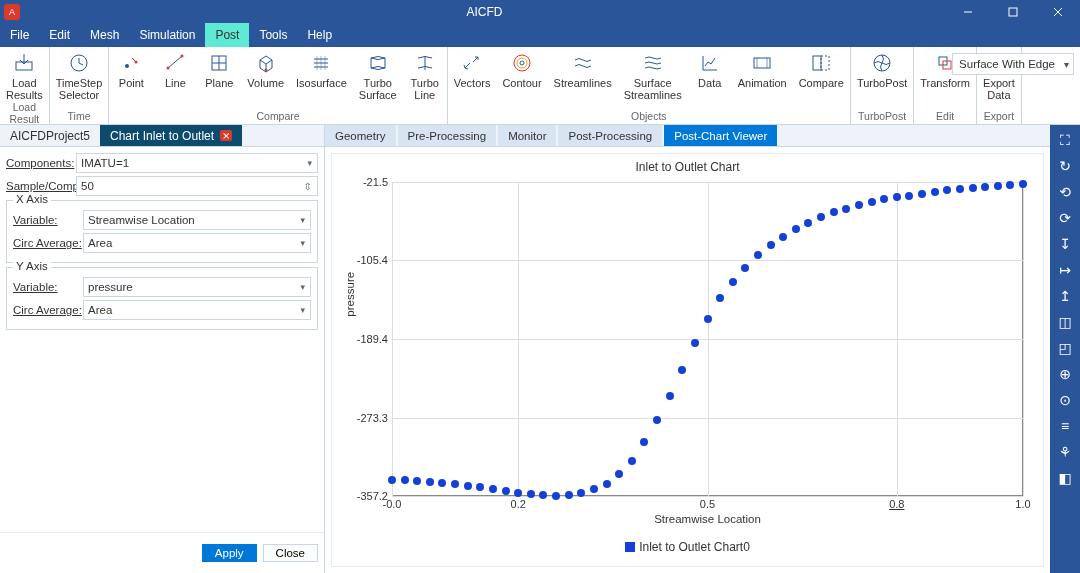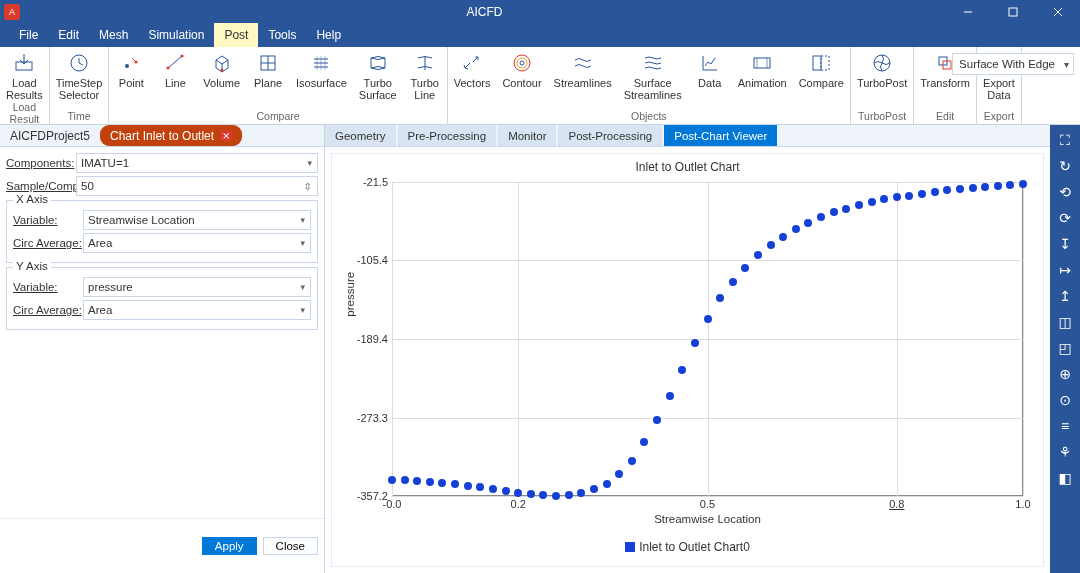--- a/index.html
+++ b/index.html
@@ -3,50 +3,50 @@
 <meta charset="utf-8">
 <style>
 * { box-sizing: border-box; margin: 0; padding: 0; font-family: "Segoe UI", Tahoma, sans-serif; font-size: 12px; }
 html, body { width: 1080px; height: 573px; overflow: hidden; background: #fff; }
 
 .titlebar { height: 23px; background: #2a5699; display: flex; align-items: center; color: #fff; }
 .titlebar .logo { width: 16px; height: 16px; margin: 0 4px; background: #d93a2b; border-radius: 3px; display:flex;align-items:center;justify-content:center;font-size:9px;color:#fff;}
 .titlebar .title { flex: 1; text-align: center; font-size: 12px; }
 .titlebar .winbtn { width: 45px; height: 23px; display: flex; align-items: center; justify-content: center; cursor: pointer; }
 
-.menubar { height: 24px; background: #2a5699; display: flex; align-items: stretch; padding-left: 9px; }
+.menubar { height: 24px; background: #2a5699; display: flex; align-items: stretch; }
 .menubar .menu-item { padding: 0 10px; display: flex; align-items: center; color: #fff; cursor: pointer; }
-.menubar .menu-item.active { background: #fef9c3; color: #333; }
+.menubar .menu-item.active { background: #5eead4; color: #333; }
 
 .ribbon { height: 78px; background: #fff; border-bottom: 1px solid #c9d6e8; display: flex; position: relative; }
 .ribbon-group { border-right: 1px solid #c9d6e8; display: flex; flex-direction: column; }
 .ribbon-items { display: flex; flex: 1; }
 .ribbon-btn { width: auto; min-width: 44px; padding: 4px 6px 0 6px; display: flex; flex-direction: column; align-items: center; cursor: pointer; color: #333;}
 .ribbon-btn .ico { height: 24px; display: flex; align-items: center; justify-content: center; color: #2a5699; font-size: 18px;}
 .ribbon-btn .lbl { font-size: 11px; text-align: center; line-height: 12px; margin-top: 2px; color: #333;}
 .ribbon-group-label { text-align: center; font-size: 10.5px; color: #666; padding: 0 0 2px 0; }
 .view-dropdown { position: absolute; right: 6px; top: 6px; height: 22px; border: 1px solid #c9d6e8; background:#fff; padding: 0 18px 0 6px; font-size: 11.5px; color:#333; display:flex;align-items:center; cursor:pointer;}
 .view-dropdown::after { content: "▾"; position:absolute; right:4px; font-size:10px; color:#555;}
 
 .content { display: flex; height: calc(573px - 23px - 24px - 78px); }
 
 .left-panel { width: 325px; border-right: 1px solid #c9d6e8; display: flex; flex-direction: column; background:#fff;}
 .tabs-row { height: 22px; background: #eef3fa; display: flex; align-items: center; border-bottom:1px solid #c9d6e8;}
 .tab { padding: 0 10px; height: 100%; display: flex; align-items: center; cursor: pointer; font-size: 11.5px; color:#333;}
-.tab.active { background: #c2410c; color: #fff; border-radius: 9px; }
+.tab.active { background: #0c4a6e; color: #fff; }
 .tab .close-x { margin-left: 6px; font-size:10px;}
 .form-area { padding: 3px 6px; }
 .form-row { display: flex; align-items: center; margin: 3px 0; }
 .form-row label { width: 70px; font-size: 11.5px; color: #333; text-decoration: underline; }
 .form-row .field { flex: 1; height: 20px; border: 1px solid #c9d6e8; padding: 0 4px; font-size: 11.5px; background:#fff; color:#333; display:flex;align-items:center; position:relative;}
 .form-row .field.dropdown::after { content:"▾"; position:absolute; right:5px; font-size:9px; color:#666;}
 .form-row .field.spinner::after { content:"⇳"; position:absolute; right:5px; font-size:10px; color:#666;}
 .group-box { border: 1px solid #c9d6e8; margin: 4px 0; padding: 6px 6px 6px 6px; position: relative;}
 .group-box .legend { position:absolute; top:-8px; left:6px; background:#fff; padding:0 3px; font-size:11.5px; color:#333;}
-.left-footer { margin-top: auto; padding: 18px 6px; display: flex; justify-content: flex-end; gap: 6px; border-top:1px solid #e7edf6;}
+.left-footer { margin-top: auto; padding: 11px 6px; display: flex; justify-content: flex-end; gap: 6px; border-top:1px solid #e7edf6;}
 .btn { border: 1px solid #c9d6e8; padding: 2px 12px; font-size: 11.5px; cursor:pointer; background:#fbfdff; }
 .btn.primary { background: #0078d7; color: #fff; border-color:#0078d7;}
 
 .main-panel { flex: 1; display: flex; flex-direction: column; position: relative; }
 .main-tabs { height: 22px; background: #eef3fa; display: flex; align-items: center; border-bottom:1px solid #c9d6e8;}
 .main-tab { padding: 0 10px; height: 100%; display:flex; align-items:center; font-size: 11.5px; cursor:pointer; color:#333; background:#d9e4f2; margin-right:2px;}
 .main-tab.active { background: #0078d7; color: #fff; }
 .chart-area { flex: 1; position: relative; background:#fff; margin:6px; border:1px solid #e7edf6;}
 .chart-title { text-align:center; font-size:12px; color:#333; padding: 6px 0 2px 0;}
 .plot { position: absolute; left: 60px; right: 20px; top: 28px; bottom: 70px; }
@@ -148,34 +148,34 @@
               <path d="M4 16 L18 4" stroke="#2a5699"></path>
               <circle cx="4" cy="16" r="1.5" fill="#d93a2b"></circle>
               <circle cx="18" cy="4" r="1.5" fill="#d93a2b"></circle>
             </svg>
           </div>
           <div class="lbl">Line</div>
         </div>
         <div class="ribbon-btn">
           <div class="ico">
             <svg width="22" height="22">
+              <rect x="4" y="4" width="14" height="14" fill="none" stroke="#2a5699"></rect>
+              <path d="M4 11 h14 M11 4 v14" stroke="#2a5699"></path>
+            </svg>
+          </div>
+          <div class="lbl">Plane</div>
+        </div>
+        <div class="ribbon-btn">
+          <div class="ico">
+            <svg width="22" height="22">
               <path d="M5 8 l6 -4 l6 4 v8 l-6 4 l-6 -4 z M5 8 l6 4 l6 -4 M11 12 v8" fill="none" stroke="#2a5699"></path>
               <circle cx="11" cy="18" r="1.5" fill="#d93a2b"></circle>
             </svg>
           </div>
           <div class="lbl">Volume</div>
-        </div>
-        <div class="ribbon-btn">
-          <div class="ico">
-            <svg width="22" height="22">
-              <rect x="4" y="4" width="14" height="14" fill="none" stroke="#2a5699"></rect>
-              <path d="M4 11 h14 M11 4 v14" stroke="#2a5699"></path>
-            </svg>
-          </div>
-          <div class="lbl">Plane</div>
         </div>
         <div class="ribbon-btn">
           <div class="ico">
             <svg width="22" height="22">
               <path d="M4 7 h14 M4 11 h14 M4 15 h14" stroke="#2a5699"></path>
               <path d="M7 4 v14 M11 4 v14 M15 4 v14" stroke="#2a5699" opacity="0.4"></path>
             </svg>
           </div>
           <div class="lbl">Isosurface</div>
         </div>

